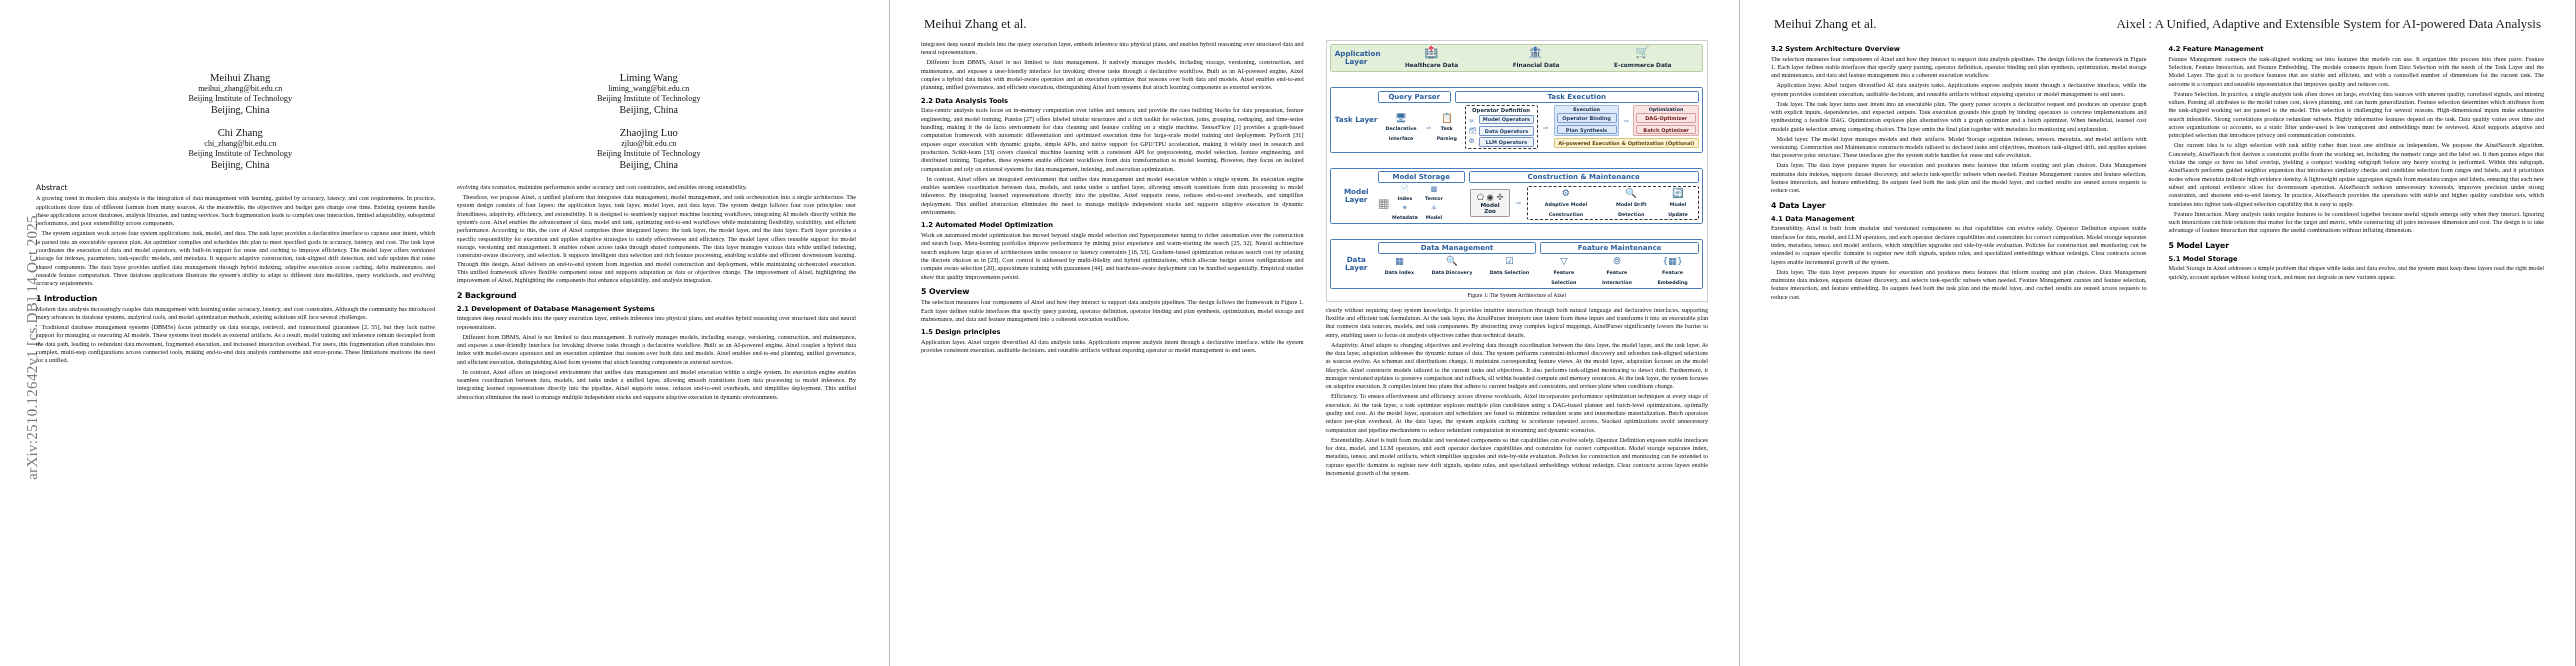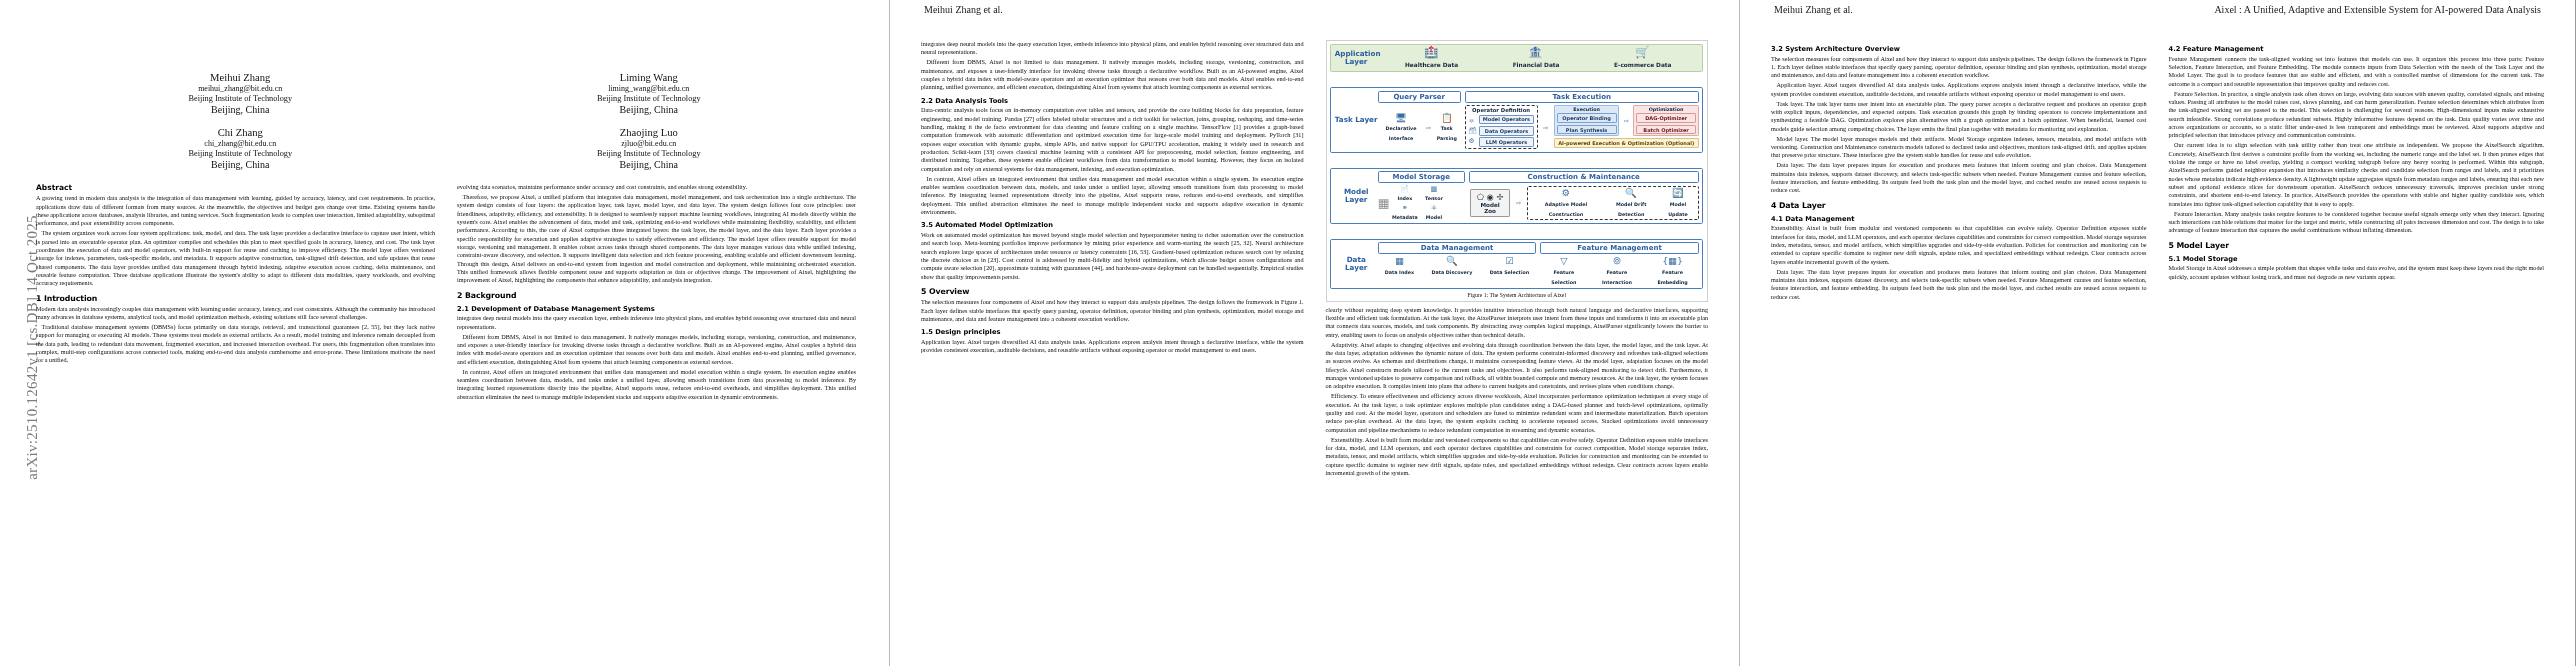--- a/index.html
+++ b/index.html
@@ -32,22 +32,22 @@
     font-family: "Liberation Serif", serif;
     font-size: 15px;
     letter-spacing: 0.3px;
     color: #7c7c7c;
     text-align: center;
     white-space: nowrap;
   }
 
   
   .runhead {
-    position: absolute; top: 4px;
-    font-size: 10px; color: #1a1a1a;
+    position: absolute; top: 16px;
+    font-size: 13px; color: #1a1a1a;
     white-space: nowrap;
   }
   .runhead.left  { left: 34px; }
   .runhead.right { right: 34px; }
 
   
   .titleblock { position: absolute; top: 56px; left: 36px; right: 36px; }
   .paper-title {
     font-family: "DejaVu Sans", sans-serif;
     font-weight: 700;
@@ -98,21 +98,21 @@
   h3.subsec {
     font-family: "DejaVu Sans", sans-serif;
     font-size: 6.7px;
     font-weight: 700;
     margin: 5px 0 1.7px 0;
     color:#000;
   }
   h4.abs {
     font-family: "DejaVu Sans", sans-serif;
     font-size: 7.5px;
-    font-weight: 700;
+    font-weight: 400;
     margin: 0 0 2.2px 0;
   }
 
   
   .figure-wrap {
     border: 0.6px solid #cfcfcf;
     background: #fff;
     padding: 3.3px 3.9px 2.2px 3.9px;
     margin-bottom: 3.3px;
   }
@@ -246,21 +246,21 @@
       <div class="col">
         <div class="body-text">
           <p class="noindent">integrates deep neural models into the query execution layer, embeds inference into physical plans, and enables hybrid reasoning over structured data and neural representations.</p>
           <p>Different from DBMS, Aixel is not limited to data management. It natively manages models, including storage, versioning, construction, and maintenance, and exposes a user-friendly interface for invoking diverse tasks through a declarative workflow. Built as an AI-powered engine, Aixel couples a hybrid data index with model-aware operators and an execution optimizer that reasons over both data and models. Aixel enables end-to-end planning, unified governance, and efficient execution, distinguishing Aixel from systems that attach learning components as external services.</p>
         </div>
         <h3 class="subsec">2.2  Data Analysis Tools</h3>
         <div class="body-text">
           <p class="noindent">Data-centric analysis tools focus on in-memory computation over tables and tensors, and provide the core building blocks for data preparation, feature engineering, and model training. Pandas [27] offers labeled tabular structures and a rich toolkit for selection, joins, grouping, reshaping, and time-series handling, making it the de facto environment for data cleaning and feature crafting on a single machine. TensorFlow [1] provides a graph-based computation framework with automatic differentiation and optimized execution time for large-scale model training and deployment. PyTorch [31] exposes eager execution with dynamic graphs, simple APIs, and native support for GPU/TPU acceleration, making it widely used in research and production. Scikit-learn [33] covers classical machine learning with a consistent API for preprocessing, model selection, feature engineering, and distributed training. Together, these systems enable efficient workflows from data transformation to model learning. However, they focus on isolated computation and rely on external systems for data management, indexing, and execution optimization.</p>
           <p>In contrast, Aixel offers an integrated environment that unifies data management and model execution within a single system. Its execution engine enables seamless coordination between data, models, and tasks under a unified layer, allowing smooth transitions from data processing to model inference. By integrating learned representations directly into the pipeline, Aixel supports reuse, reduces end-to-end overheads, and simplifies deployment. This unified abstraction eliminates the need to manage multiple independent stacks and supports adaptive execution in dynamic environments.</p>
         </div>
-        <h3 class="subsec">3.5  Automated Model Optimization</h3>
+        <h3 class="subsec">1.2  Automated Model Optimization</h3>
         <div class="body-text">
           <p class="noindent">Work on automated model optimization has moved beyond single model selection and hyperparameter tuning to richer automation over the construction and search loop. Meta-learning portfolios improve performance by mining prior experience and warm-starting the search [25, 32]. Neural architecture search explores large spaces of architectures under resource or latency constraints [16, 53]. Gradient-based optimization reduces search cost by relaxing the discrete choices as in [23]. Cost control is addressed by multi-fidelity and hybrid optimizations, which allocate budget across configurations and compute aware selection [20], approximate training with guarantees [44], and hardware-aware deployment can be handled sequentially. Empirical studies show that quality improvements persist.</p>
         </div>
         <h2 class="sec">5  Overview</h2>
         <div class="body-text">
           <p class="noindent">The selection measures four components of Aixel and how they interact to support data analysis pipelines. The design follows the framework in Figure 1. Each layer defines stable interfaces that specify query parsing, operator definition, operator binding and plan synthesis, optimization, model storage and maintenance, and data and feature management into a coherent execution workflow.</p>
         </div>
         <h3 class="subsec">1.5  Design principles</h3>
         <div class="body-text">
           <p class="noindent">Application layer. Aixel targets diversified AI data analysis tasks. Applications express analysis intent through a declarative interface, while the system provides consistent execution, auditable decisions, and reusable artifacts without exposing operator or model management to end users.</p>
@@ -289,21 +289,21 @@
                   <span class="cap">E-commerce  Data</span>
                 </div>
               </div>
             </div>
 
             <div class="layer">
               <div class="layer-label">Task
 Layer</div>
               <div class="layer-body">
                 <div class="hdrbar">
-                  <div class="pill" style="width:83px">Query Parser</div>
+                  <div class="pill" style="width:73px">Query Parser</div>
                   <div class="pill grow">Task Execution</div>
                 </div>
                 <div style="display:flex; gap:3.9px; align-items:stretch;">
                   <div style="width:83px; display:flex; justify-content:space-around; align-items:center;">
                     <div class="icon-cell">
                       <span class="g">🖥</span>
                       <span class="mini-cap">Declarative
 Interface</span>
                     </div>
                     <span class="arrow">⇨</span>
@@ -413,21 +413,21 @@
                 </div>
               </div>
             </div>
 
             <div class="layer">
               <div class="layer-label">Data
 Layer</div>
               <div class="layer-body">
                 <div class="hdrbar">
                   <div class="pill" style="flex:1 1 0">Data Management</div>
-                  <div class="pill" style="flex:1 1 0">Feature Management</div>
+                  <div class="pill" style="flex:1 1 0">Feature Maintenance</div>
                 </div>
                 <div style="display:flex;gap:3.9px;">
                   <div class="grid3" style="flex:1 1 0">
                     <div class="icon-cell">
                       <span class="g">▦</span>
                       <span class="mini-cap">Data
 Index</span>
                     </div>
                     <div class="icon-cell">
                       <span class="g">🔍</span>

